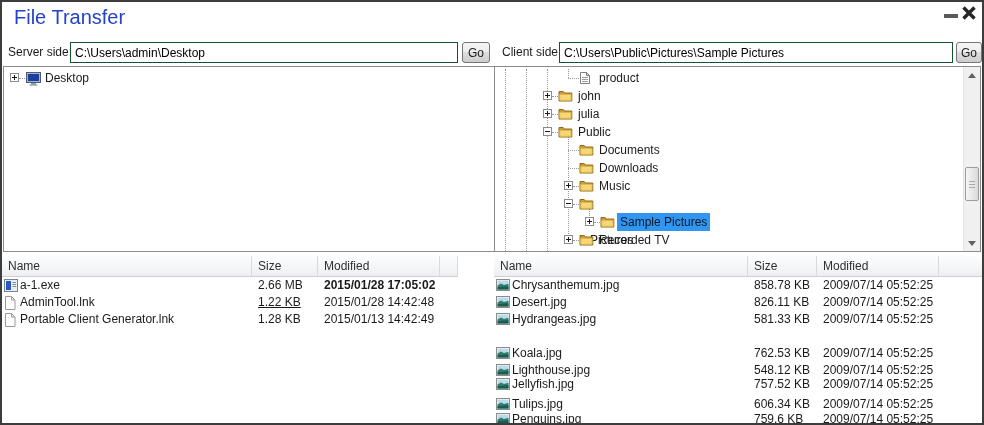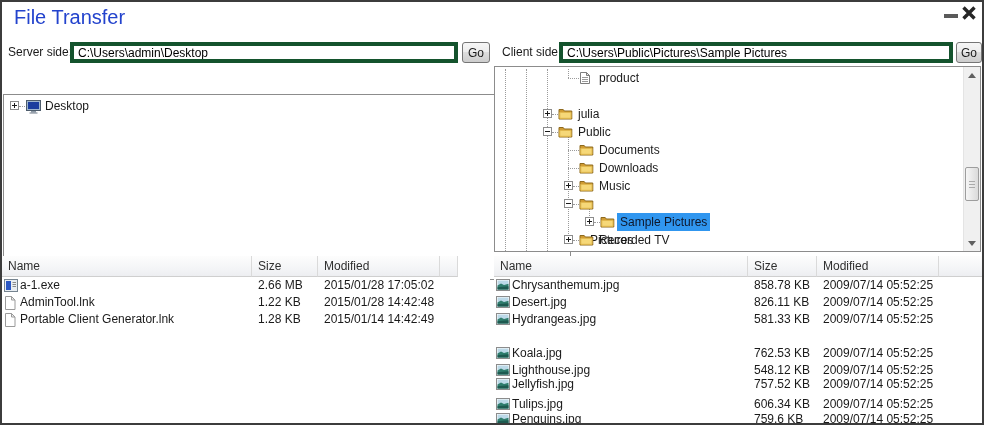--- a/index.html
+++ b/index.html
@@ -8,21 +8,21 @@
     position:relative; width:984px; height:425px;
     border:2px solid #3c3c3c; background:#fff; overflow:hidden;
     font-family:"Liberation Sans", sans-serif; font-size:12px; color:#1a1a1a;
   }
   .title { position:absolute; left:12px; top:4px; font-size:20px; }
   .min-btn { position:absolute; left:942px; top:12px; width:14px; height:4px; background:#5a5a5a; cursor:pointer; }
   .close-btn { position:absolute; left:958px; top:2px; width:18px; height:18px; cursor:pointer; }
 
   .addr-label { position:absolute; top:40px; height:21px; line-height:21px; white-space:nowrap; }
   .addr-input {
-    position:absolute; top:40px; height:21px; border:4px solid #14532d; background:#fff;
+    position:absolute; top:40px; height:21px; border:1px solid #14532d; background:#fff;
     font-family:"Liberation Sans", sans-serif; font-size:12px; color:#000; padding:0 4px;
   }
   .go-btn {
     position:absolute; top:40px; height:21px; border:1px solid #757575; border-radius:3px;
     background:linear-gradient(#f6f6f6,#ededed 45%,#dddddd 50%,#cdcdcd);
     font-family:"Liberation Sans", sans-serif; font-size:12px; color:#1a1a1a;
     text-align:center; cursor:pointer; padding:0;
   }
 
   .tree-pane { position:absolute; top:64px; height:186px; border:1px solid #8c8c8c; background:#fff; overflow:hidden; }
@@ -78,21 +78,21 @@
   </div>
 
   <div class="addr-label" style="left:6px;">Server side:</div>
   <input class="addr-input" style="left: 68px; width: 388px;" value="C:\Users\admin\Desktop">
   <button class="go-btn" style="left:460px;width:28px;">Go</button>
 
   <div class="addr-label" style="left:500px;">Client side:</div>
   <input class="addr-input" style="left: 557px; width: 394px;" value="C:\Users\Public\Pictures\Sample Pictures">
   <button class="go-btn" style="left:954px;width:26px;">Go</button>
 
-  <div class="tree-pane" id="server-tree" style="left:1px;width:568px;margin-top:28px;">
+  <div class="tree-pane" id="server-tree" style="left:1px;width:568px;">
       <div class="tree-row" style="top: 2px;">
         <div class="hconn" style="left: 15px; width: 6px;"></div>
         <div class="exp plus" style="left: 6px;"></div>
         <div class="ticon" style="left: 21px;">
           <svg width="17" height="15" viewBox="0 0 17 15">
             <rect x="1.5" y="1.5" width="14" height="10" fill="#9fb6cd" stroke="#4e5d6c"></rect>
             <rect x="3" y="3" width="11" height="7" fill="#1c3e9e"></rect>
             <rect x="6" y="12" width="5" height="1.5" fill="#8b98a5"></rect>
             <rect x="4.5" y="13.5" width="8" height="1" fill="#6f7b87"></rect>
           </svg>
@@ -125,20 +125,31 @@
             <path d="M7.5 1.5 v3 h3 z" fill="#e8e8e8" stroke="#7d7d7d"></path>
             <g stroke="#9a9a9a" stroke-width="1">
               <line x1="3" y1="6.5" x2="9" y2="6.5"></line>
               <line x1="3" y1="8.5" x2="9" y2="8.5"></line>
               <line x1="3" y1="10.5" x2="9" y2="10.5"></line>
             </g>
           </svg>
         </div>
         <div class="tlabel" style="left: 101px;">product</div>
       </div>
+      <div class="tree-row" style="top: 20px;">
+        <div class="hconn" style="left: 57px; width: 6px;"></div>
+        <div class="exp plus" style="left: 48px;"></div>
+        <div class="ticon" style="left: 63px;">
+          <svg width="15" height="13" viewBox="0 0 15 13">
+            <path d="M1 2.5 L5.2 2.5 L6.4 4 L13.8 4 L13.8 12 L1 12 Z" fill="#cf9a31" stroke="#8e6a1f" stroke-linejoin="round"></path>
+            <path d="M1.8 5.4 L13 5.4 L13 11.3 L1.8 11.3 Z" fill="#f6d878" stroke="#e0b84e"></path>
+          </svg>
+        </div>
+        <div class="tlabel" style="left: 80px;">john</div>
+      </div>
       <div class="tree-row" style="top: 38px;">
         <div class="hconn" style="left: 57px; width: 6px;"></div>
         <div class="exp plus" style="left: 48px;"></div>
         <div class="ticon" style="left: 63px;">
           <svg width="15" height="13" viewBox="0 0 15 13">
             <path d="M1 2.5 L5.2 2.5 L6.4 4 L13.8 4 L13.8 12 L1 12 Z" fill="#cf9a31" stroke="#8e6a1f" stroke-linejoin="round"></path>
             <path d="M1.8 5.4 L13 5.4 L13 11.3 L1.8 11.3 Z" fill="#f6d878" stroke="#e0b84e"></path>
           </svg>
         </div>
         <div class="tlabel" style="left: 80px;">julia</div>
@@ -232,43 +243,43 @@
           <svg width="14" height="13" viewBox="0 0 14 13">
             <rect x="0.5" y="0.5" width="13" height="12" fill="#e8edf2" stroke="#75838f"></rect>
             <rect x="2" y="2" width="5" height="9" fill="#2b57c4"></rect>
             <line x1="8.5" y1="3.5" x2="12" y2="3.5" stroke="#8a8a8a"></line>
             <line x1="8.5" y1="5.5" x2="12" y2="5.5" stroke="#8a8a8a"></line>
             <line x1="8.5" y1="7.5" x2="12" y2="7.5" stroke="#8a8a8a"></line>
           </svg>
         </div>
         <div class="lcell" style="left: 18px;">a-1.exe</div>
         <div class="lcell" style="left: 256px;">2.66 MB</div>
-        <div class="lcell" style="left: 322px;">2015/01/28 17:05:02</div>
+        <div class="lcell" style="left: 322px; font-weight: bold;">2015/01/28 17:05:02</div>
       </div>
       <div class="lrow" style="top: 38px;">
         <div class="licon">
           <svg width="12" height="14" viewBox="0 0 12 14">
             <path d="M1.5 0.5 h6 l3.5 3.5 v9.5 h-9.5 z" fill="#fff" stroke="#9a9a9a"></path>
             <path d="M7.5 0.5 v3.5 h3.5 z" fill="#ededed" stroke="#9a9a9a"></path>
           </svg>
         </div>
         <div class="lcell" style="left: 18px;">AdminTool.lnk</div>
-        <div class="lcell" style="left: 256px;">1.22 KB</div>
+        <div class="lcell" style="left: 256px; text-decoration: underline;">1.22 KB</div>
         <div class="lcell" style="left: 322px;">2015/01/28 14:42:48</div>
       </div>
       <div class="lrow" style="top: 55px;">
         <div class="licon">
           <svg width="12" height="14" viewBox="0 0 12 14">
             <path d="M1.5 0.5 h6 l3.5 3.5 v9.5 h-9.5 z" fill="#fff" stroke="#9a9a9a"></path>
             <path d="M7.5 0.5 v3.5 h3.5 z" fill="#ededed" stroke="#9a9a9a"></path>
           </svg>
         </div>
         <div class="lcell" style="left: 18px;">Portable Client Generator.lnk</div>
         <div class="lcell" style="left: 256px; text-align: right;">1.28 KB</div>
-        <div class="lcell" style="left: 322px;">2015/01/14 14:42:49</div>
+        <div class="lcell" style="left: 322px;">2015/01/13 14:42:49</div>
       </div>
     </div>
   <div class="list-pane" id="client-list" style="left:492px;width:490px;">
       <div class="lheader">
         <div class="hcell" style="width: 254px;">Name</div>
         <div class="hcell" style="width: 69px;">Size</div>
         <div class="hcell" style="width: 122px;">Modified</div>
         <div class="hcell filler" style="flex: 1 1 0%;"></div>
       </div>
       <div class="lrow" style="top: 21px;">

